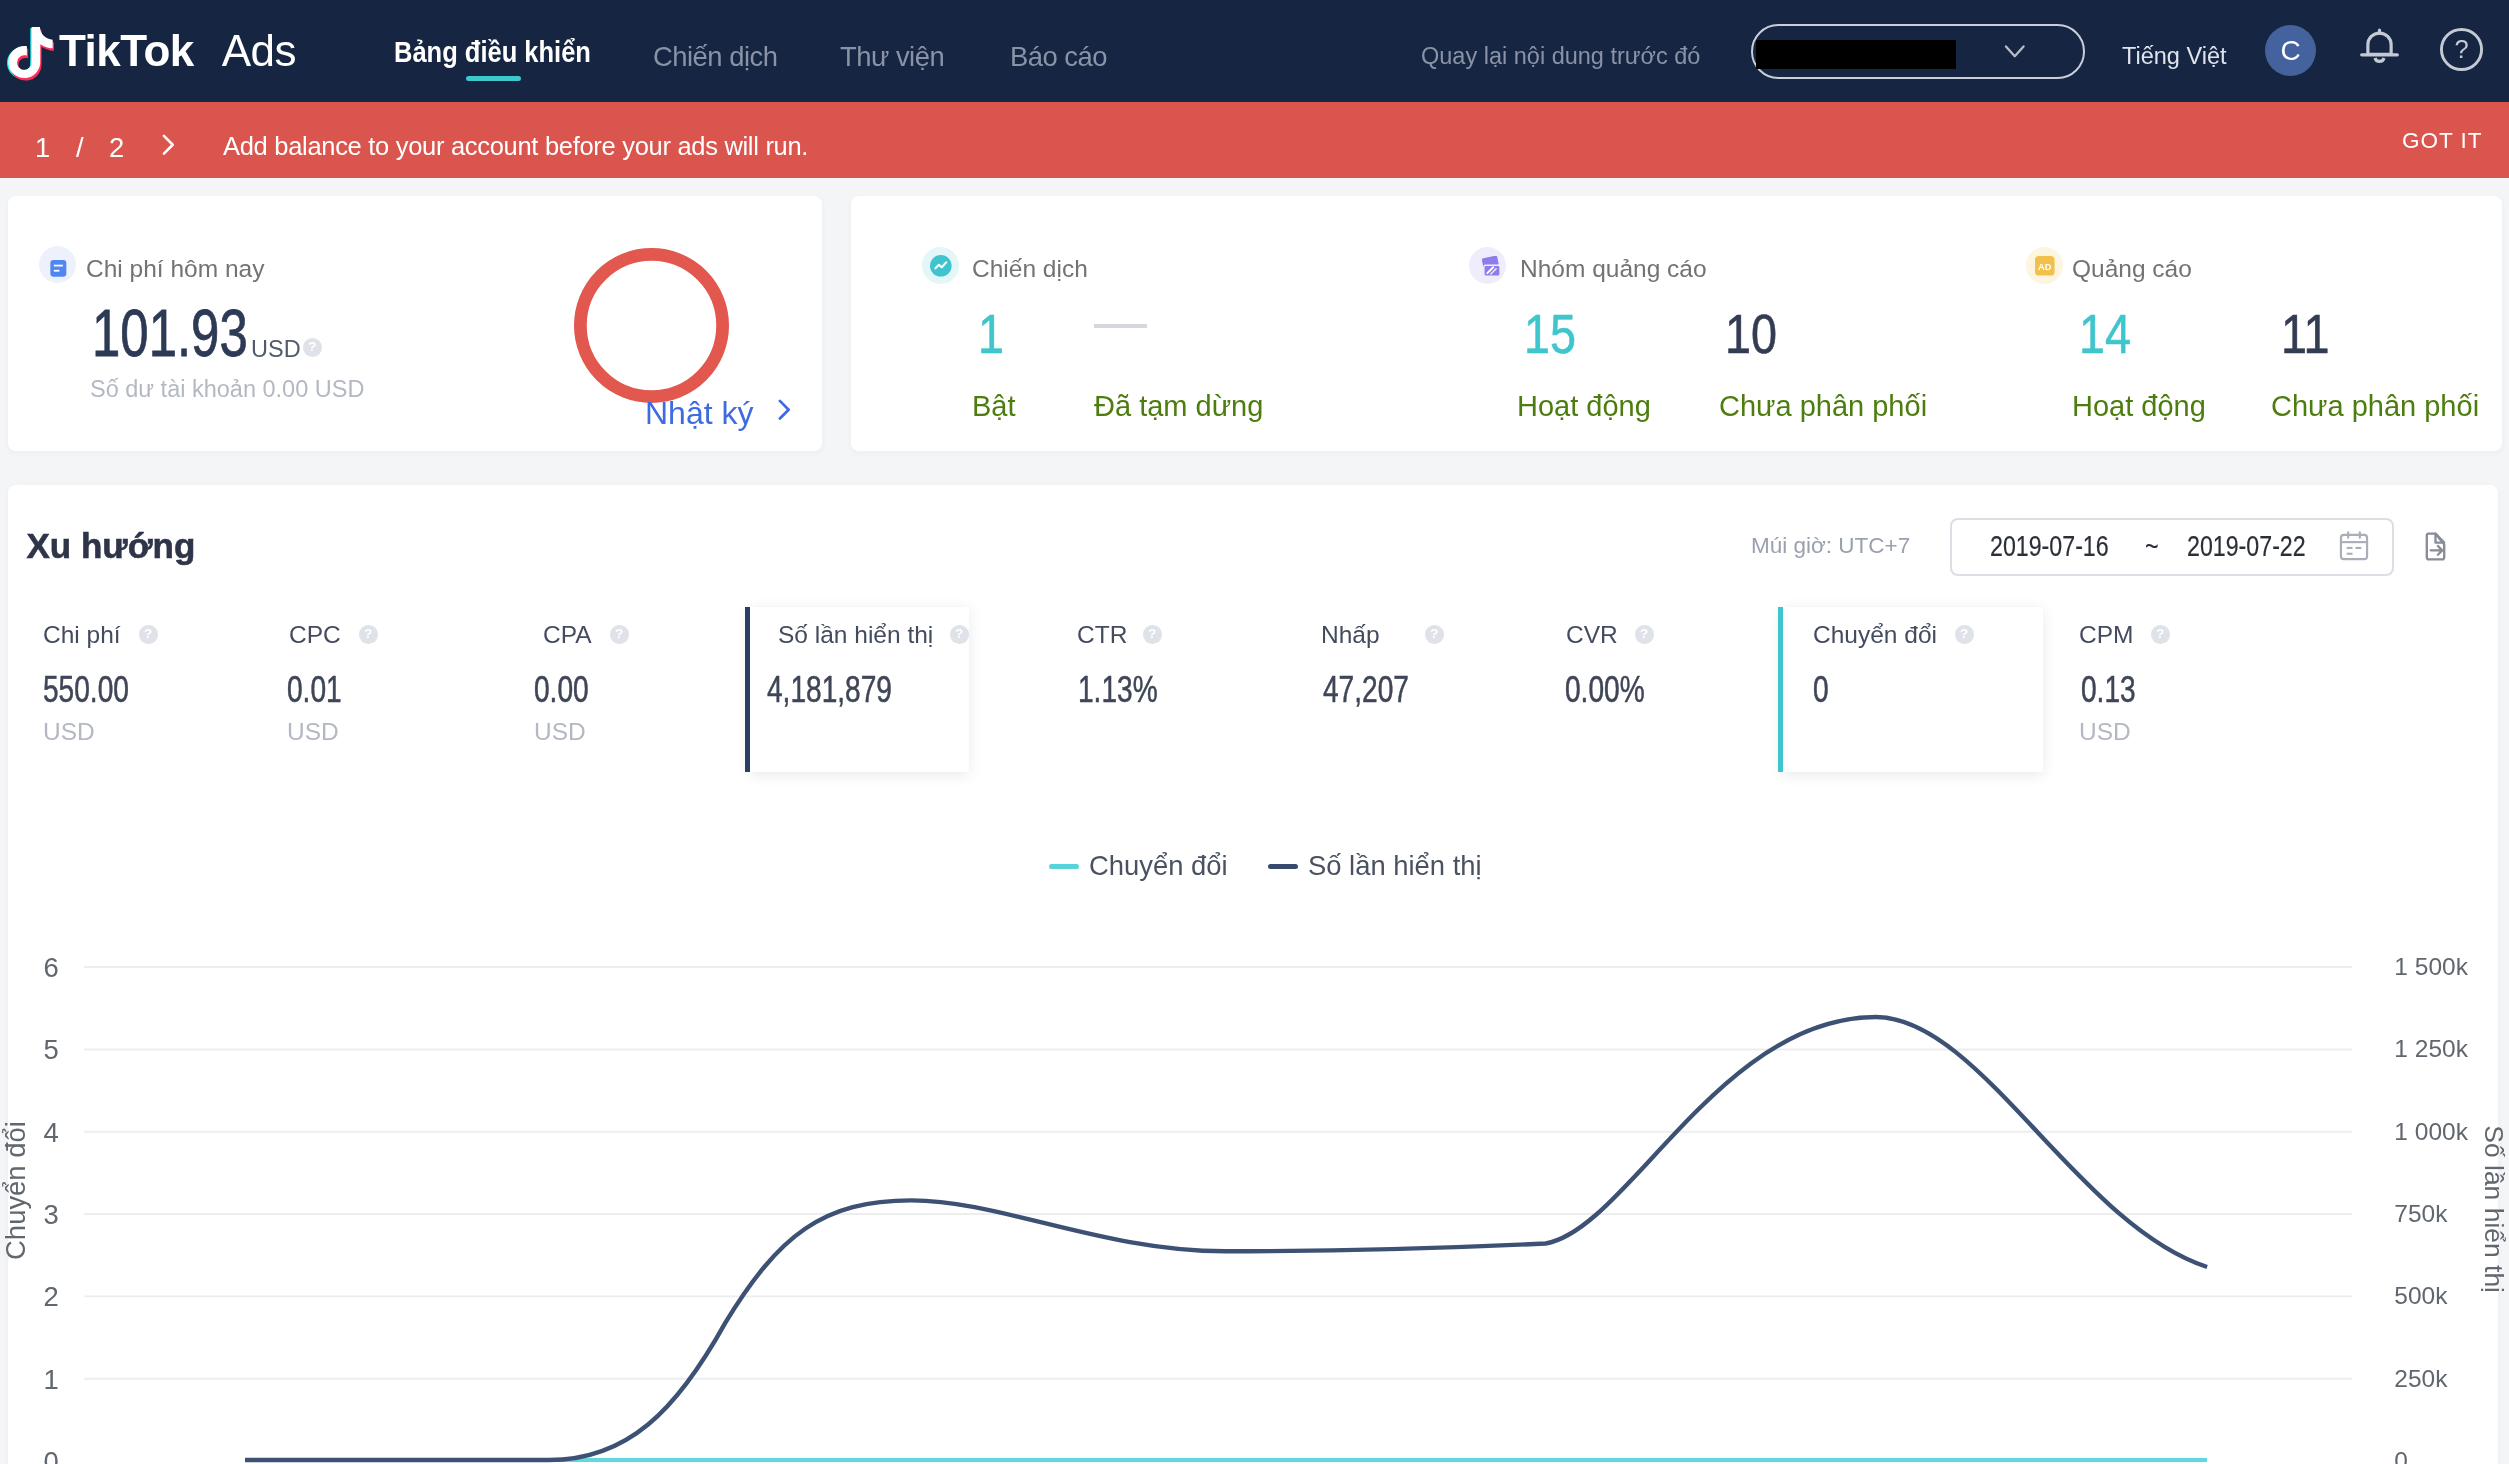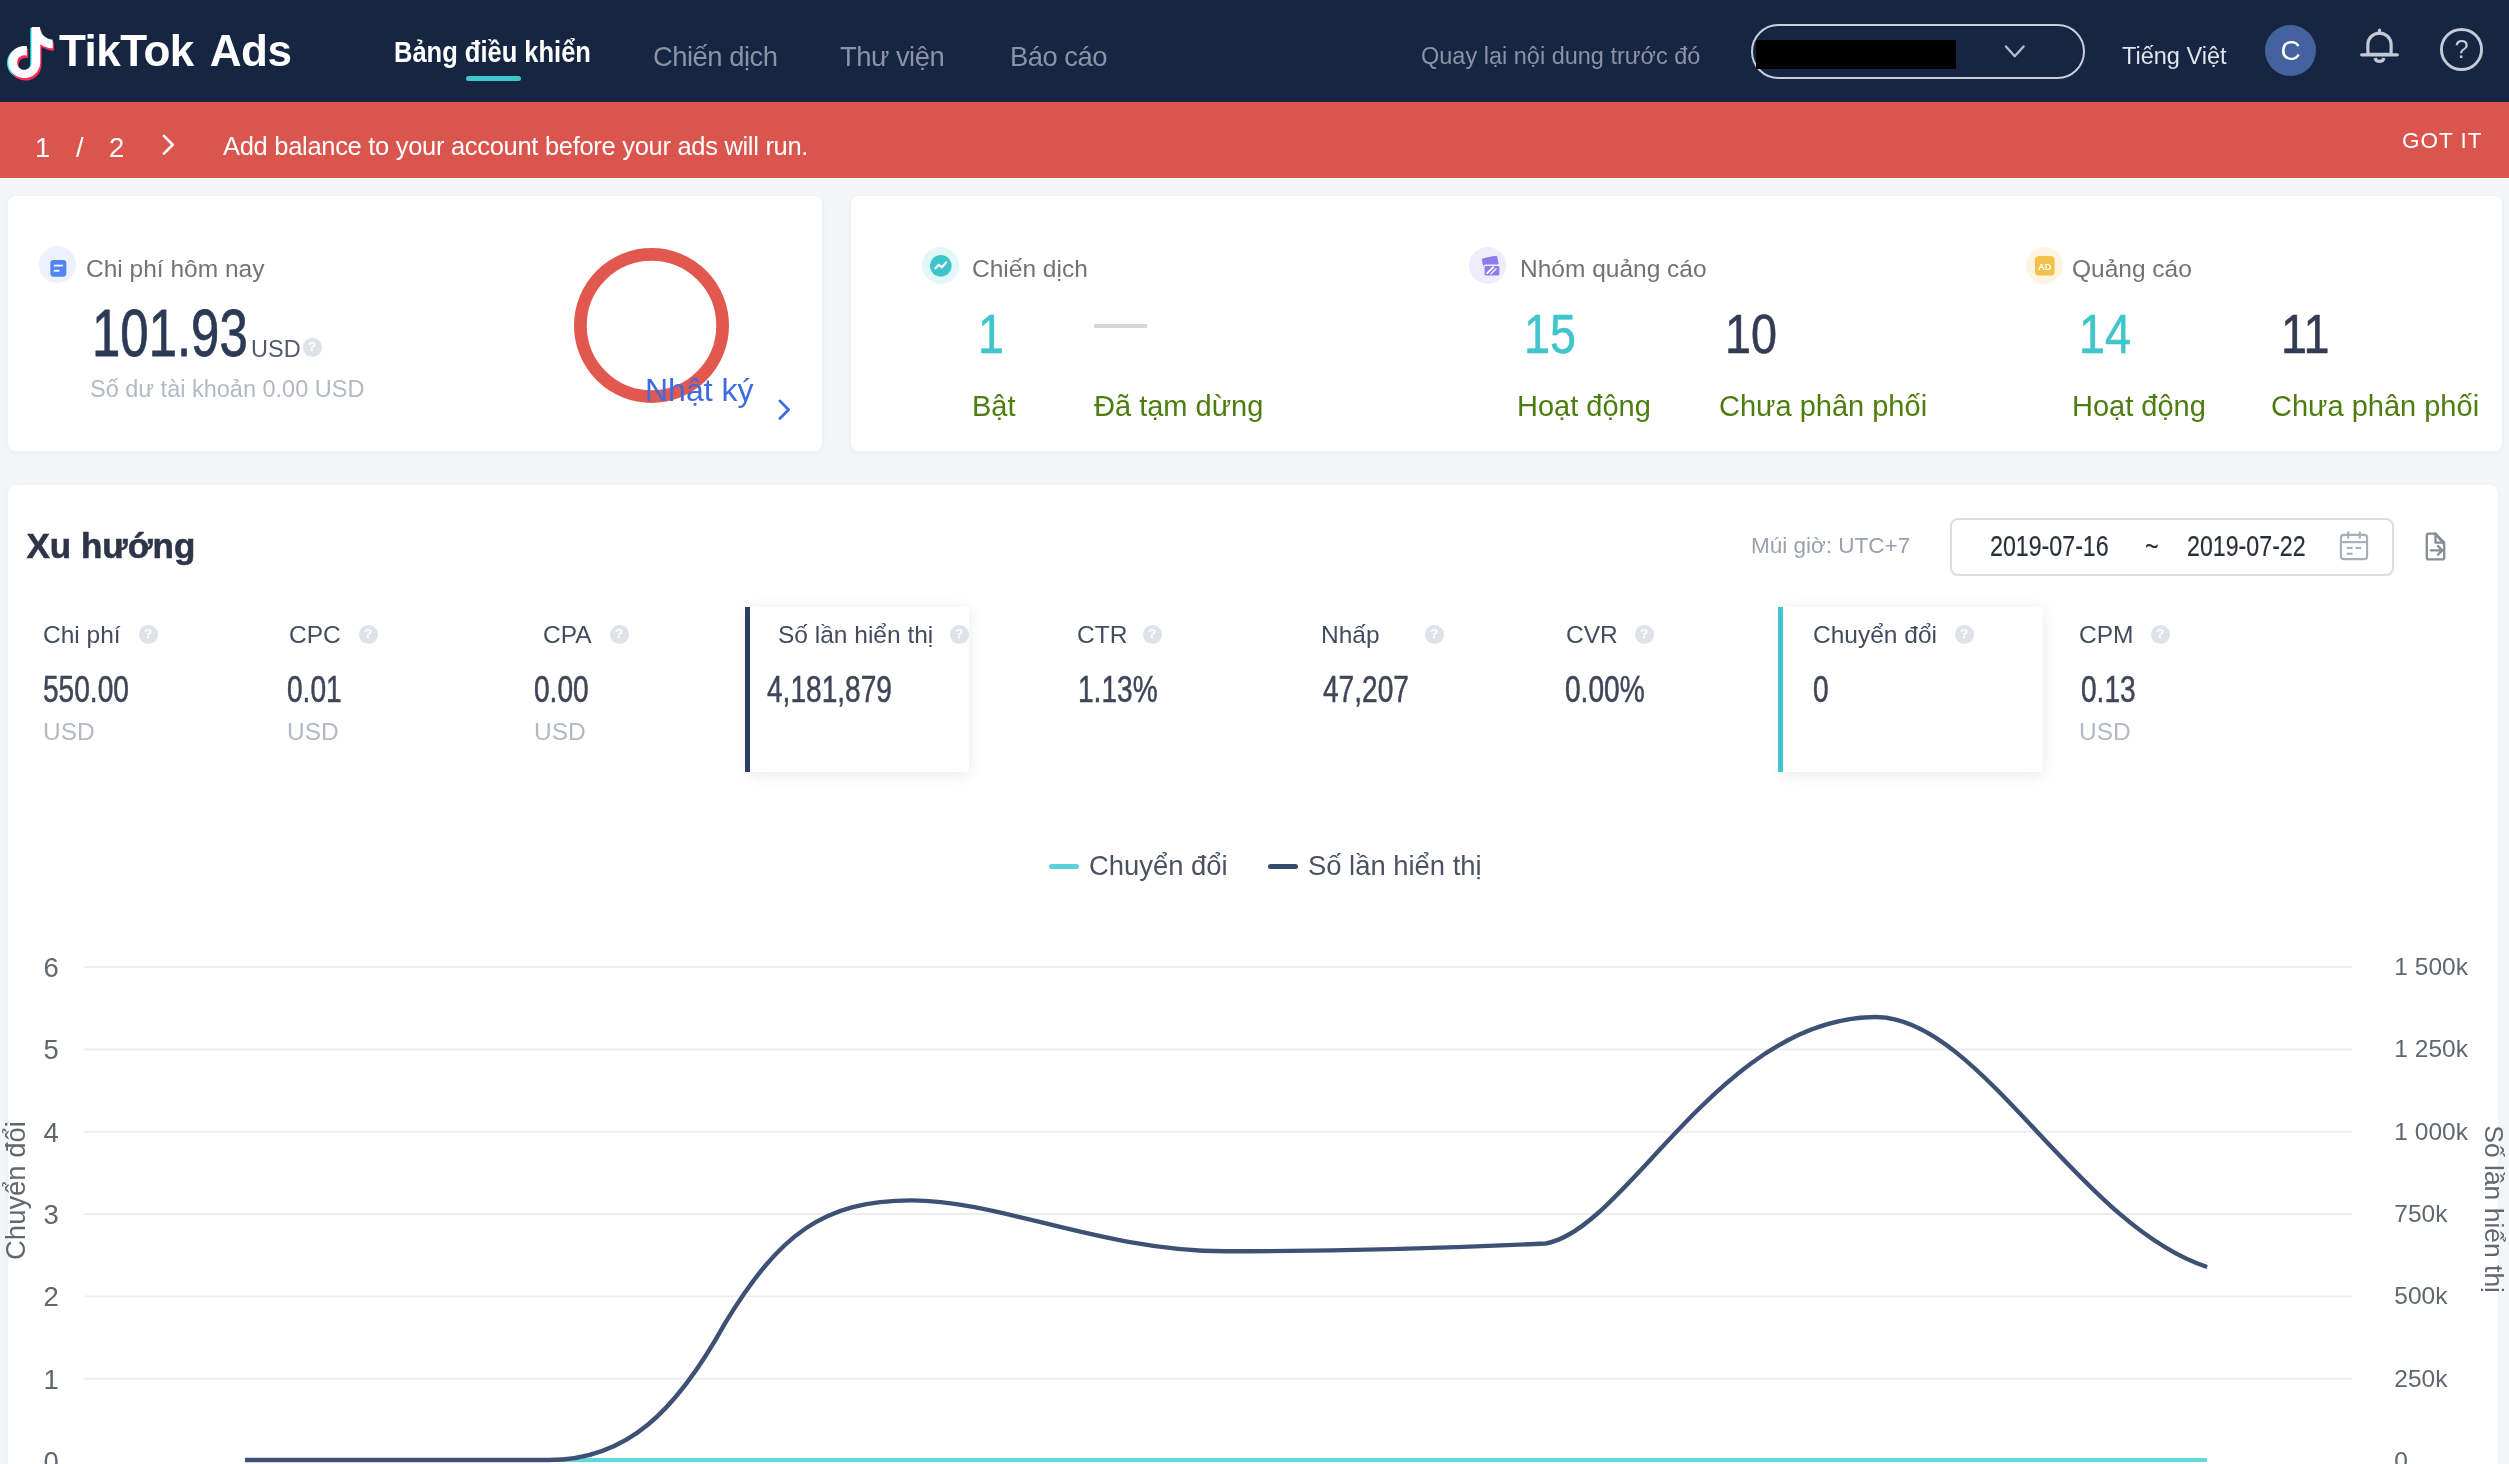--- a/index.html
+++ b/index.html
@@ -2,21 +2,21 @@
 <html><head>
 <meta charset="utf-8">
 <style>
 * { margin:0; padding:0; box-sizing:border-box; line-height:1; }
 html,body { width:2509px; height:1464px; overflow:hidden; }
 body { font-family:"Liberation Sans", sans-serif; background:#f4f5f7; position:relative; }
 .abs { position:absolute; }
 
 .header { position:absolute; left:0; top:0; width:2509px; height:102px; background:#162542; }
 .logotext { position:absolute; left:59px; top:29px; font-size:44px; font-weight:700; color:#fff; letter-spacing:-0.5px; }
-.logotext .ads { font-weight:700; margin-left:16px; }
+.logotext .ads { font-weight:400; margin-left:28px; }
 .navitem { position:absolute; top:43px; font-size:27.4px; color:#8a93a6; white-space:nowrap; letter-spacing:-0.5px; }
 .nav-active { color:#ffffff; font-weight:700; font-size:30px; top:37px; transform:scaleX(0.85); transform-origin:0 0; letter-spacing:0; }
 .underline { position:absolute; left:466px; top:76px; width:55px; height:4.9px; border-radius:2.9px; background:#3ec7cd; }
 .backlink { position:absolute; left:1421px; top:45px; font-size:23.5px; color:#8a93a6; }
 .pill { position:absolute; left:1751px; top:23.5px; width:334px; height:55px; border:2px solid #c9cfda; border-radius:27.4px; }
 .redact { position:absolute; left:1756px; top:40px; width:200px; height:29px; background:#000; }
 .lang { position:absolute; left:2122px; top:45px; font-size:23.5px; color:#dfe4ec; }
 .avatar { position:absolute; left:2265px; top:24.5px; width:51px; height:51px; border-radius:50%; background:#44639e; color:#fff; font-size:28px; text-align:center; line-height:51px; }
 
 .banner { position:absolute; left:0; top:102px; width:2509px; height:76px; background:#da554e; color:#fff; }
@@ -103,21 +103,21 @@
   <line x1="5.5" y1="16" x2="13.5" y2="16" stroke="#fff" stroke-width="2.6"></line>
 </svg>
 <div class="cardtitle" style="left:86px;">Chi phí hôm nay</div>
 <div class="bignum" style="left:92px; top:299px;">101.93</div>
 <div class="abs" style="left:251px; top:338px; font-size:23.5px; color:#525b6e;">USD</div>
 <div class="qmark" style="left:303px; top:338px;">?</div>
 <div class="graysub" style="left:90px; top:378px;">Số dư tài khoản 0.00 USD</div>
 <svg class="abs" style="left:574px; top:248px;" width="155" height="155" viewBox="0 0 158 158">
   <circle cx="79" cy="79" r="72.5" fill="none" stroke="#e2574e" stroke-width="13"></circle>
 </svg>
-<div class="bluelink" style="left:645px; top:374px;text-align:center;">Nhật ký</div>
+<div class="bluelink" style="left:645px; top:397px;text-align:center;">Nhật ký</div>
 <svg class="abs" style="left:772px; top:396px;" width="23.5" height="27.4" viewBox="0 0 24 28">
     <path d="M8 5 L17 14 L8 23" fill="none" stroke="#3f6be0" stroke-width="2.8" stroke-linecap="round" stroke-linejoin="round"></path>
   </svg>
 
 <div class="card" id="card2"></div>
 
 <div class="iconhalo" style="left:922px; top:247px; background:#e3f6f8;"></div>
 <svg class="abs" style="left:930px; top:255px;" width="21.6" height="21.6" viewBox="0 0 22 22">
   <circle cx="11" cy="11" r="11" fill="#3fc3cc"></circle>
   <path d="M5.5 13.5 L9 10 L12 12.5 L16.5 7.5" fill="none" stroke="#fff" stroke-width="2.2" stroke-linecap="round" stroke-linejoin="round"></path>

